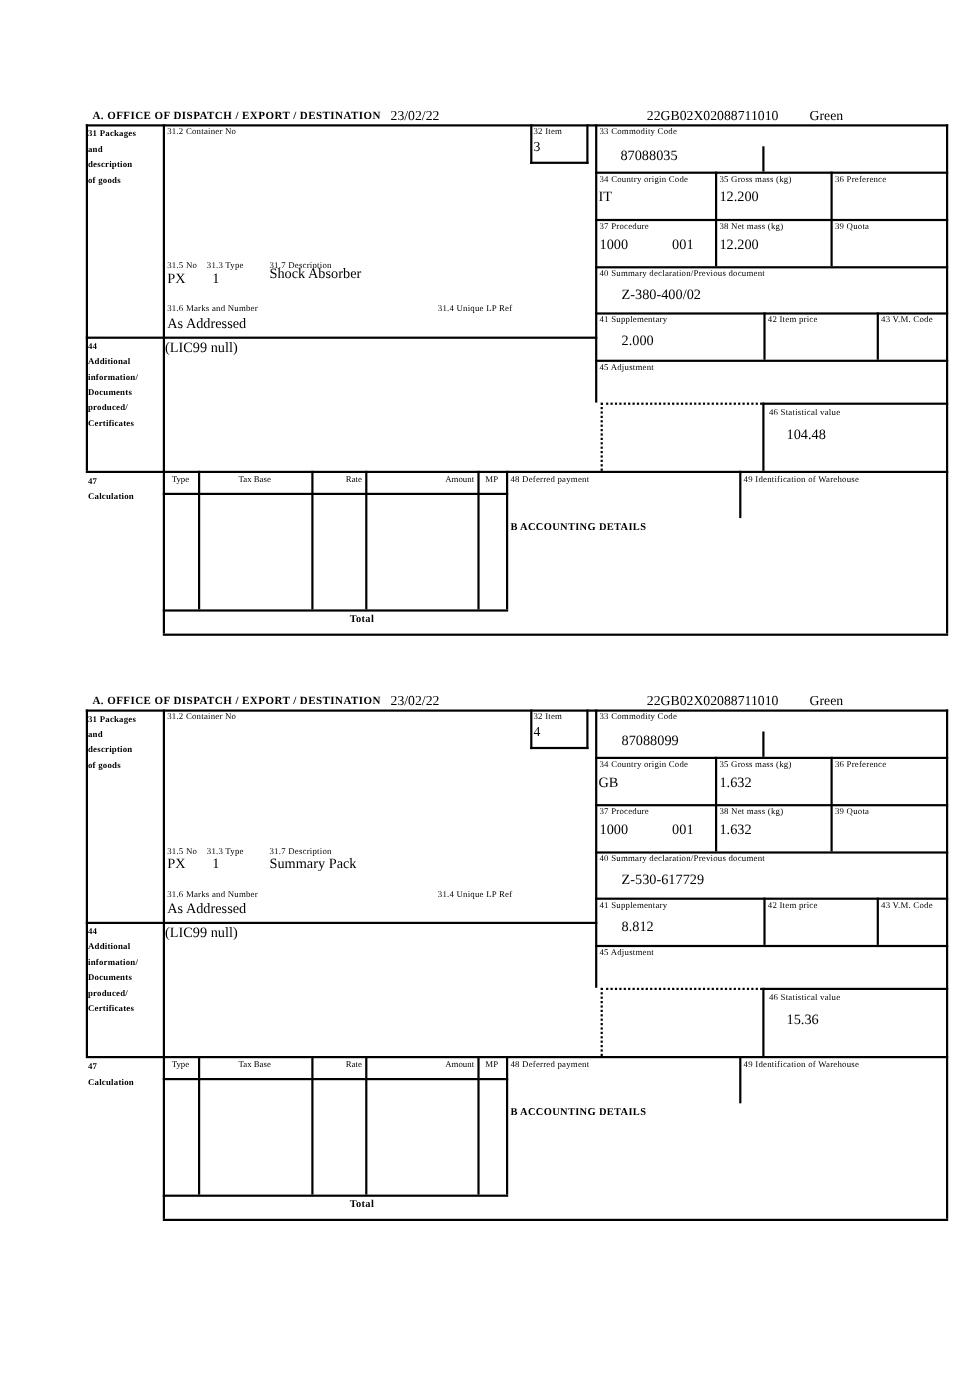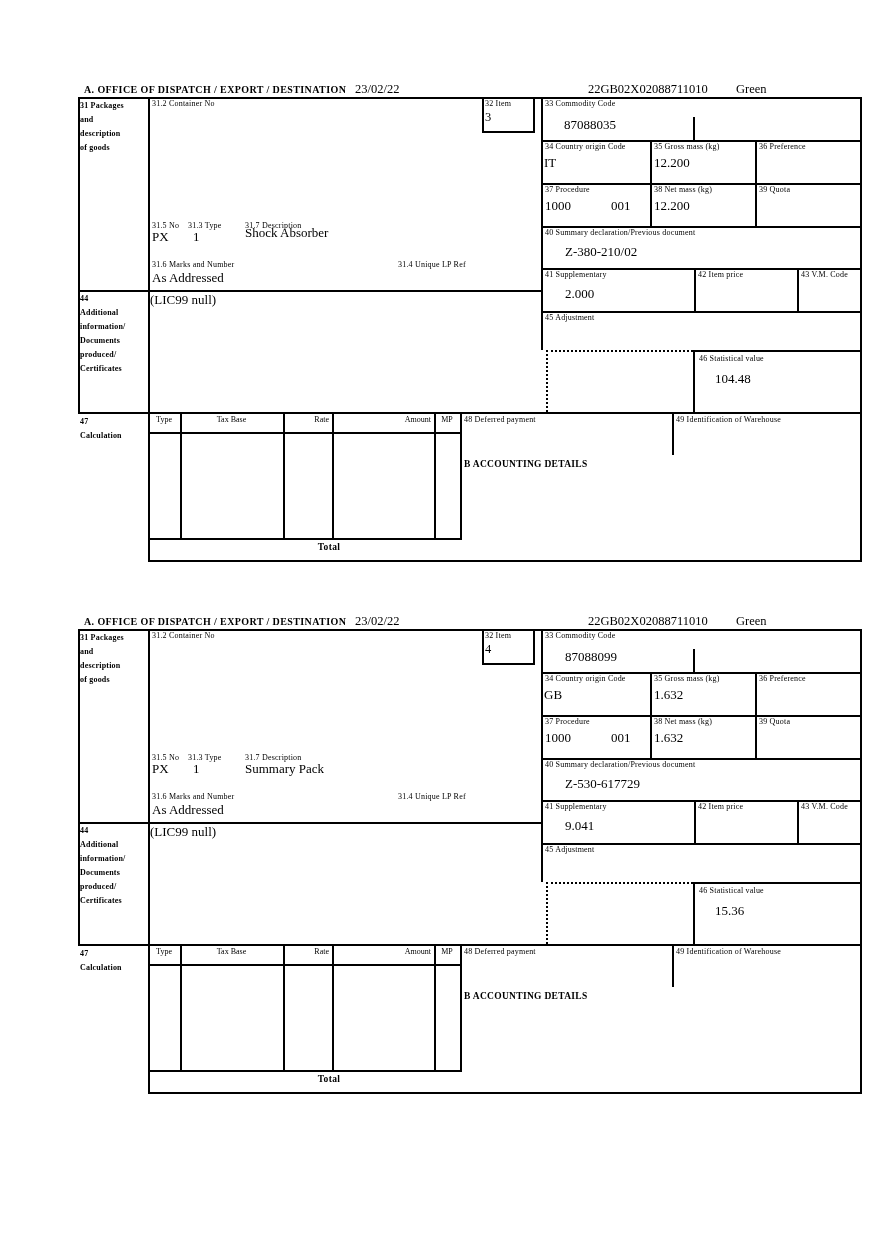--- a/index.html
+++ b/index.html
@@ -1,18 +1,18 @@
 <!DOCTYPE html>
 <html><head>
 <meta charset="utf-8">
 <style>
   html,body{margin:0;padding:0;background:#fff;}
   .page{position:relative;width:882px;height:1250px;background:#fff;
         font-family:"Liberation Serif","DejaVu Serif",serif;color:#000;}
-  .form{position:absolute;left:78px;width:792px;height:482px;}
+  .form{position:absolute;left:78px;width:792px;height:482px;margin-top:16px;}
   .hl,.vl{position:absolute;background:#000;}
   .hl{height:2px;}
   .vl{width:2px;}
   .hl.dot{background:none;height:0;border-top:2px dotted #000;}
   .vl.dot{background:none;width:0;border-left:2px dotted #000;}
   .lbl{position:absolute;font-size:8px;font-weight:normal;white-space:nowrap;letter-spacing:.2px;}
   .val{position:absolute;font-size:13px;white-space:nowrap;}
   .hdr{position:absolute;font-size:12.5px;white-space:nowrap;}
   .hdr.b{font-size:10px;font-weight:bold;letter-spacing:.4px;}
   .stack{position:absolute;font-size:8px;font-weight:bold;line-height:14px;letter-spacing:.2px;}
@@ -106,21 +106,21 @@
     <div class="lbl" style="left:576px;top:60px">35 Gross mass (kg)</div>
     <div class="val" style="left:576px;top:73px">12.200</div>
     <div class="lbl" style="left:681px;top:60px">36 Preference</div>
     <div class="lbl" style="left:467px;top:103px">37 Procedure</div>
     <div class="val" style="left:467px;top:116px">1000</div>
     <div class="val" style="left:533px;top:116px">001</div>
     <div class="lbl" style="left:576px;top:103px">38 Net mass (kg)</div>
     <div class="val" style="left:576px;top:116px">12.200</div>
     <div class="lbl" style="left:681px;top:103px">39 Quota</div>
     <div class="lbl" style="left:467px;top:146px">40 Summary declaration/Previous document</div>
-    <div class="val" style="left:487px;top:162px">Z-380-210/02</div>
+    <div class="val" style="left:487px;top:162px">Z-380-400/02</div>
     <div class="lbl" style="left:467px;top:188px">41 Supplementary</div>
     <div class="val" style="left:487px;top:204px">2.000</div>
     <div class="lbl" style="left:620px;top:188px">42 Item price</div>
     <div class="lbl" style="left:723px;top:188px">43 V.M. Code</div>
     <div class="lbl" style="left:467px;top:231px">45 Adjustment</div>
     <div class="lbl" style="left:621px;top:272px">46 Statistical value</div>
     <div class="val" style="left:637px;top:289px">104.48</div>
 
     <div class="chead" style="left:70px;width:32px;text-align:center">Type</div>
     <div class="chead" style="left:102px;width:103px;text-align:center">Tax Base</div>
@@ -216,21 +216,21 @@
     <div class="lbl" style="left:681px;top:60px">36 Preference</div>
     <div class="lbl" style="left:467px;top:103px">37 Procedure</div>
     <div class="val" style="left:467px;top:116px">1000</div>
     <div class="val" style="left:533px;top:116px">001</div>
     <div class="lbl" style="left:576px;top:103px">38 Net mass (kg)</div>
     <div class="val" style="left:576px;top:116px">1.632</div>
     <div class="lbl" style="left:681px;top:103px">39 Quota</div>
     <div class="lbl" style="left:467px;top:146px">40 Summary declaration/Previous document</div>
     <div class="val" style="left:487px;top:162px">Z-530-617729</div>
     <div class="lbl" style="left:467px;top:188px">41 Supplementary</div>
-    <div class="val" style="left:487px;top:204px">9.041</div>
+    <div class="val" style="left:487px;top:204px">8.812</div>
     <div class="lbl" style="left:620px;top:188px">42 Item price</div>
     <div class="lbl" style="left:723px;top:188px">43 V.M. Code</div>
     <div class="lbl" style="left:467px;top:231px">45 Adjustment</div>
     <div class="lbl" style="left:621px;top:272px">46 Statistical value</div>
     <div class="val" style="left:637px;top:289px">15.36</div>
 
     <div class="chead" style="left:70px;width:32px;text-align:center">Type</div>
     <div class="chead" style="left:102px;width:103px;text-align:center">Tax Base</div>
     <div class="chead" style="left:205px;width:46px;text-align:right">Rate</div>
     <div class="chead" style="left:254px;width:99px;text-align:right">Amount</div>

